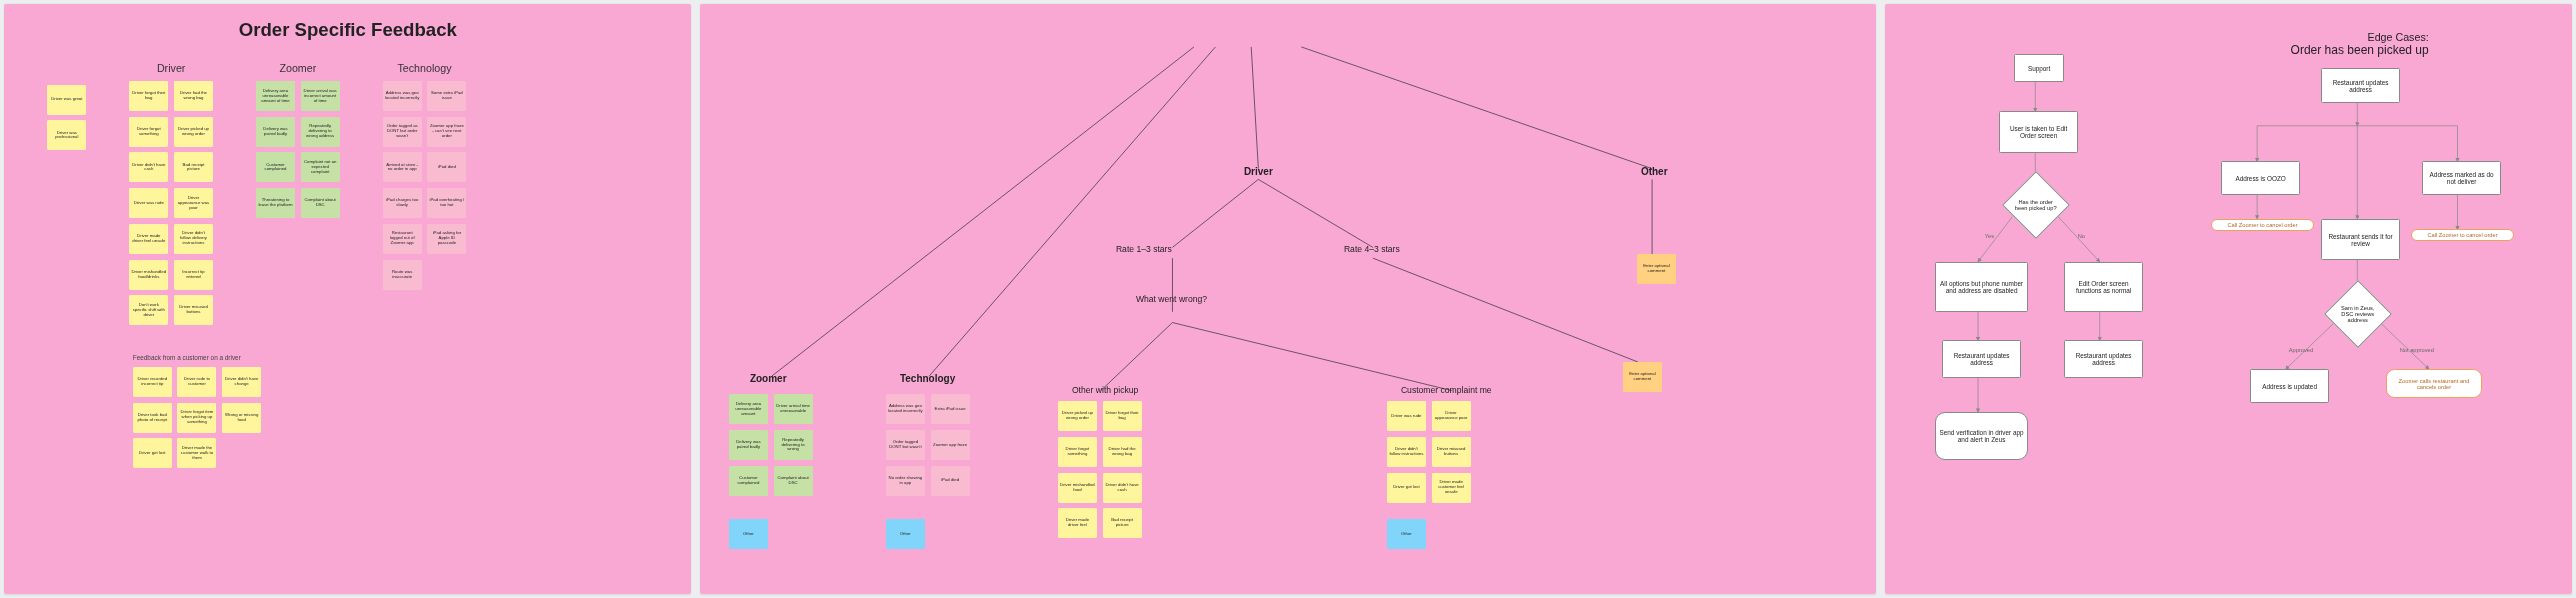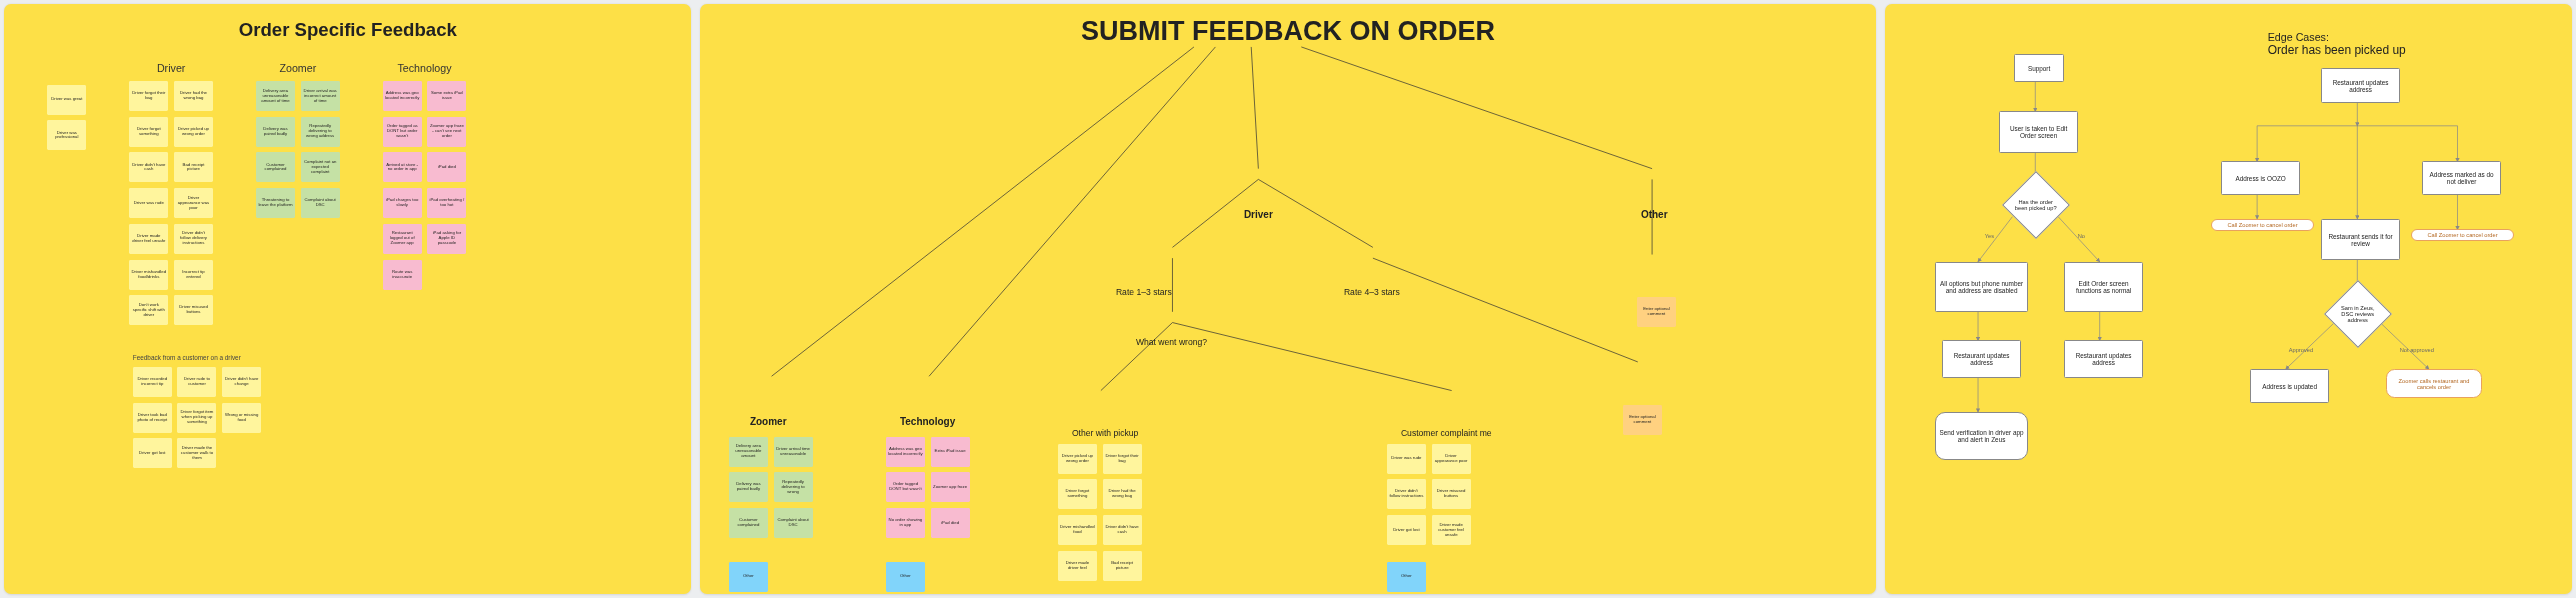--- a/index.html
+++ b/index.html
@@ -1,17 +1,17 @@
 <!DOCTYPE html>
 <html style="font-size:11.4px"><head>
 <meta charset="utf-8">
 <style>
   html,body{margin:0;padding:0;background:#eceef0;font-family:Helvetica,Arial,sans-serif;color:#222}
   .wrap{display:flex;gap:8.6px;padding:4.3px;width:2576px;height:598px;box-sizing:border-box}
-  .panel{background:#fde047;border-radius:7px;box-shadow:0 0.7px 2.1px rgba(0,0,0,.1);position:relative;overflow:hidden}
+  .panel{background:#f9a8d4;border-radius:2px;box-shadow:0 0.7px 2.1px rgba(0,0,0,.1);position:relative;overflow:hidden}
   .panel.left{width:687px}
   .panel.mid{flex:1}
   .panel.right{width:687px}
   .h1{font-weight:700;text-align:center}
   .colhead{text-align:center;font-size:10.7px;color:#333;margin:4.3px 0 7.2px}
   .note{width:39px;height:30px;font-size:4.3px;line-height:1.15;padding:2.1px;box-sizing:border-box;display:flex;align-items:center;justify-content:center;text-align:center;border-radius:1.4px;overflow:hidden}
   .yellow{background:#fff59d}
   .green{background:#c5e1a5}
   .pink{background:#f8bbd0}
   .blue{background:#81d4fa}
@@ -102,21 +102,20 @@
           <div class="note yellow">Driver forgot item when picking up something</div>
           <div class="note yellow">Wrong or missing food</div>
           <div class="note yellow">Driver got lost</div>
           <div class="note yellow">Driver made the customer walk to them</div>
           <div style="width: 39px; height: 30px;"></div>
         </div>
     </div>
   </div>
 
   <div class="panel mid">
-    <div class="h1" style="font-size:27px;margin:11.4px 0 0 0;text-align:center">SUBMIT FEEDBACK ON ORDER</div>
     <svg width="1174" height="587" viewBox="0 0 1640 820">
       <g stroke="#333" stroke-width="1" fill="none">
         <line x1="690" y1="60" x2="100" y2="520"></line>
         <line x1="720" y1="60" x2="320" y2="520"></line>
         <line x1="770" y1="60" x2="780" y2="230"></line>
         <line x1="840" y1="60" x2="1330" y2="230"></line>
         <line x1="780" y1="245" x2="660" y2="340"></line>
         <line x1="780" y1="245" x2="940" y2="340"></line>
         <line x1="660" y1="355" x2="660" y2="430"></line>
         <line x1="660" y1="445" x2="560" y2="540"></line>
@@ -215,21 +214,21 @@
         <span>Has the order been picked up?</span>
       </div>
     <div class="flowlbl" style="left:100px;top:229px">Yes</div>
     <div class="flowlbl" style="left:193px;top:229px">No</div>
     <div class="fbox" style="left:50px;top:258px;width:86px;height:42px">All options but phone number and address are disabled</div>
     <div class="fbox" style="left:179px;top:258px;width:72px;height:42px">Edit Order screen functions as normal</div>
     <div class="fbox" style="left:57px;top:336px;width:72px;height:30px">Restaurant updates address</div>
     <div class="fbox" style="left:179px;top:336px;width:72px;height:30px">Restaurant updates address</div>
     <div class="fbox" style="left:50px;top:408px;width:86px;height:40px;border-radius:10px">Send verification in driver app and alert in Zeus</div>
 
-    <div style="position:absolute;left:383px;top:27px;width:143px;text-align:left">
+    <div style="position:absolute;left:401px;top:27px;width:143px;text-align:right">
       <div style="font-size:10.7px">Edge Cases:</div>
       <div style="font-size:12px">Order has been picked up</div>
     </div>
     <div class="fbox" style="left:436px;top:64px;width:72px;height:27px">Restaurant updates address</div>
     <div class="fbox" style="left:336px;top:157px;width:72px;height:26px">Address is OOZO</div>
     <div class="fbox" style="left:537px;top:157px;width:72px;height:26px">Address marked as do not deliver</div>
     <div class="pill" style="left:326px;top:215px;width:93px">Call Zoomer to cancel order</div>
     <div class="pill" style="left:526px;top:225px;width:93px">Call Zoomer to cancel order</div>
     <div class="fbox" style="left:436px;top:215px;width:72px;height:33px">Restaurant sends it for review</div>
     <div class="diamond" style="left:449px;top:286px;width:46px;height:46px">

